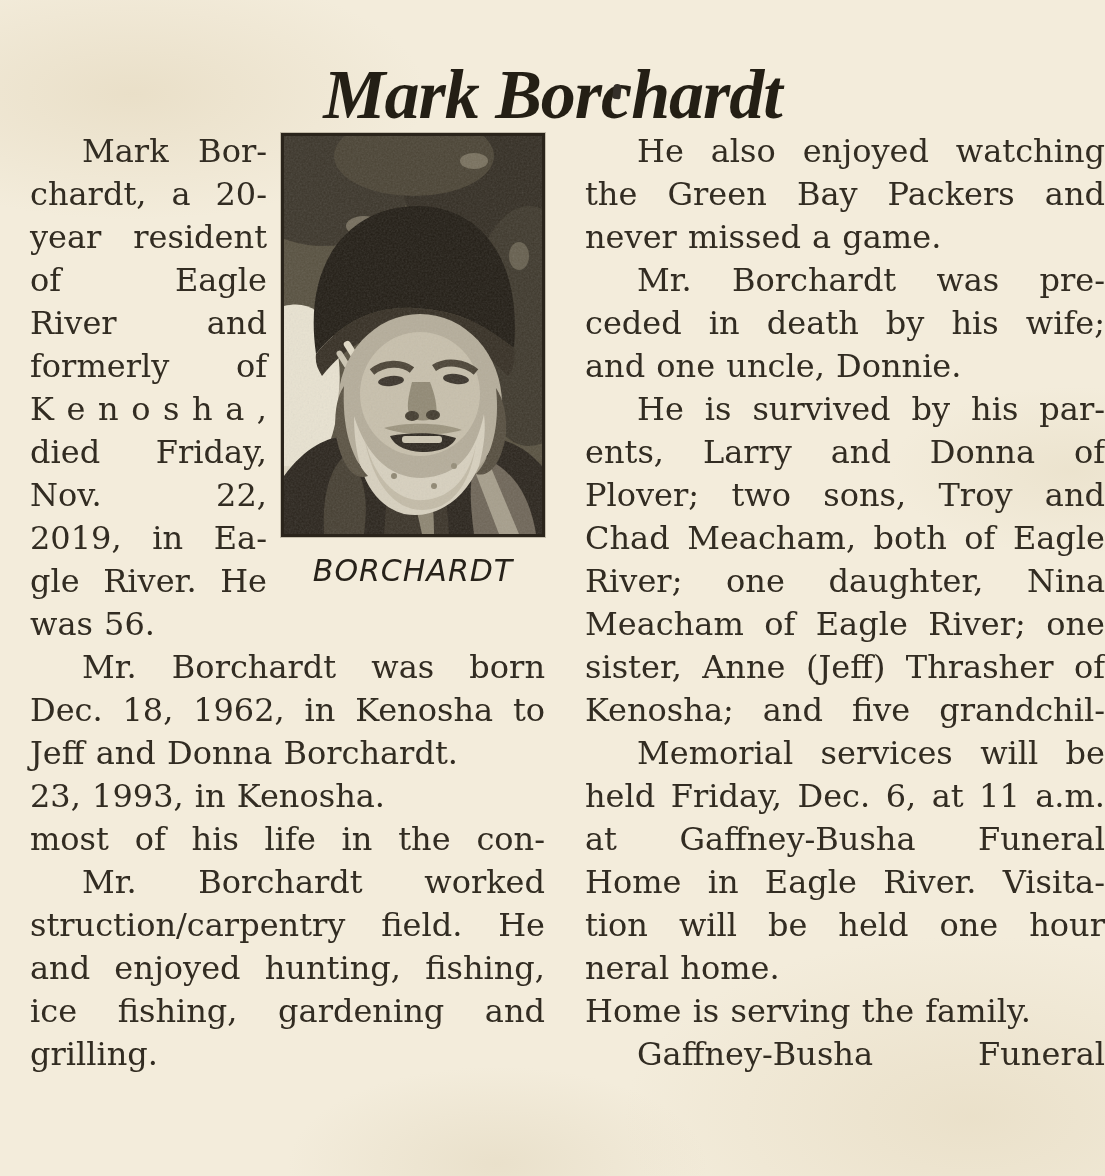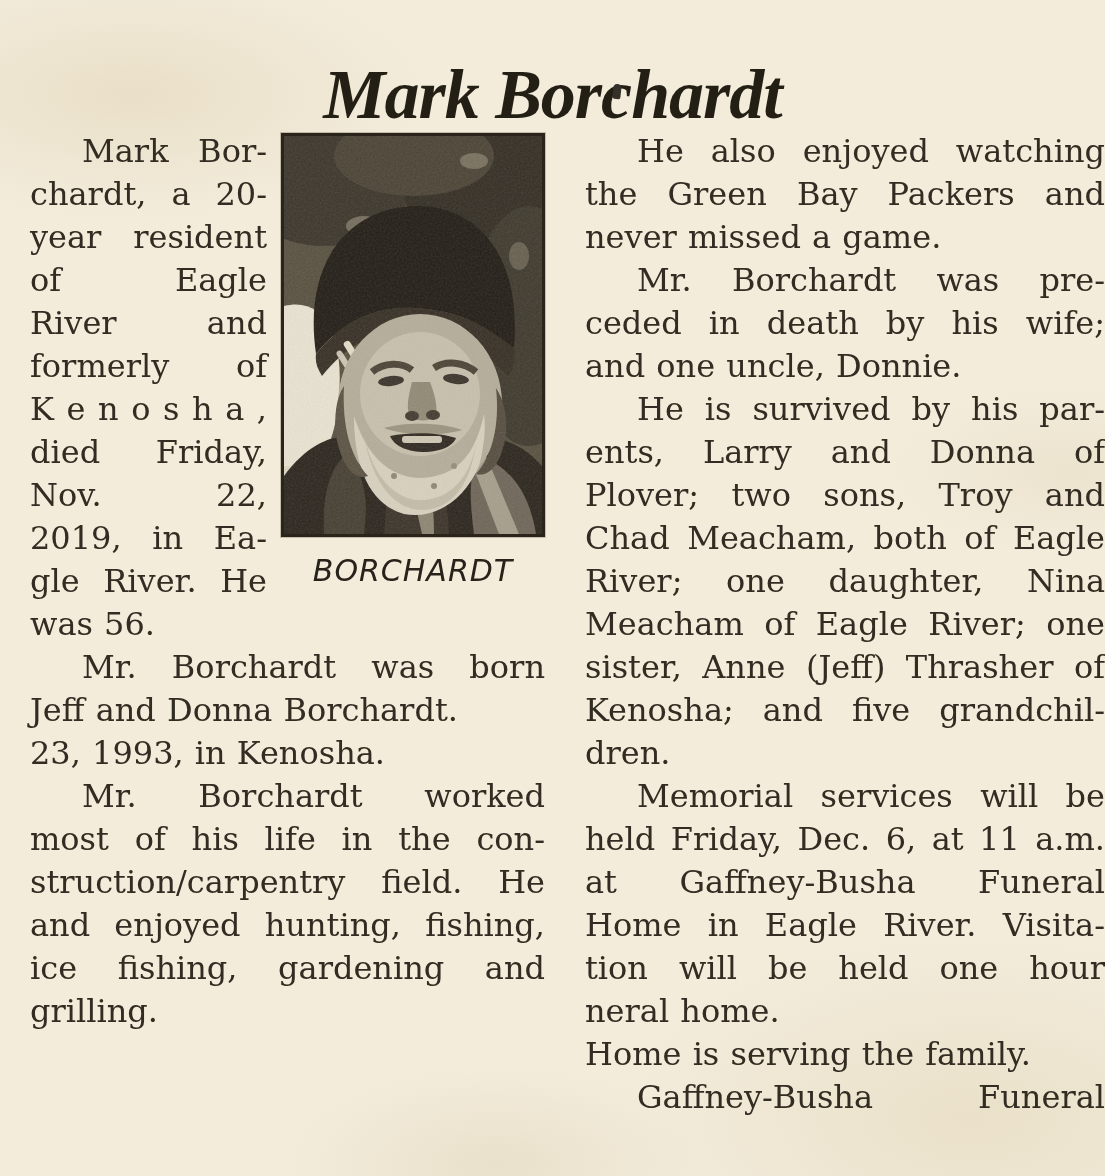--- a/index.html
+++ b/index.html
@@ -163,28 +163,29 @@
             <div class="line">formerly of</div>
             <div class="line">K e n o s h a ,</div>
             <div class="line">died Friday,</div>
             <div class="line">Nov. 22,</div>
             <div class="line">2019, in Ea-</div>
             <div class="line">gle River. He</div>
             <div class="line last">was 56.</div>
           </div>
           <div class="para">
             <div class="line first">Mr. Borchardt was born</div>
+            <div class="line">Dec. 18, 1962, in Kenosha to</div>
             <div class="line last">Jeff and Donna Borchardt.</div>
           </div>
           <div class="para">
             <div class="line last">23, 1993, in Kenosha.</div>
           </div>
           <div class="para">
+            <div class="line">most of his life in the con-</div>
             <div class="line first">Mr. Borchardt worked</div>
-            <div class="line">most of his life in the con-</div>
             <div class="line">struction/carpentry field. He</div>
             <div class="line">and enjoyed hunting, fishing,</div>
             <div class="line">ice fishing, gardening and</div>
             <div class="line last">grilling.</div>
           </div>
         </div>
     </div>
 
     <div class="col-right">
       <div>
@@ -200,21 +201,20 @@
           </div>
           <div class="para">
             <div class="line first">He is survived by his par-</div>
             <div class="line">ents, Larry and Donna of</div>
             <div class="line">Plover; two sons, Troy and</div>
             <div class="line">Chad Meacham, both of Eagle</div>
             <div class="line">River; one daughter, Nina</div>
             <div class="line">Meacham of Eagle River; one</div>
             <div class="line">sister, Anne (Jeff) Thrasher of</div>
             <div class="line">Kenosha; and five grandchil-</div>
-            <div class="line last">dren.</div>
           </div>
           <div class="para">
             <div class="line first">Memorial services will be</div>
             <div class="line">held Friday, Dec. 6, at 11 a.m.</div>
             <div class="line">at Gaffney-Busha Funeral</div>
             <div class="line">Home in Eagle River. Visita-</div>
             <div class="line">tion will be held one hour</div>
             <div class="line last">neral home.</div>
           </div>
           <div class="para">

